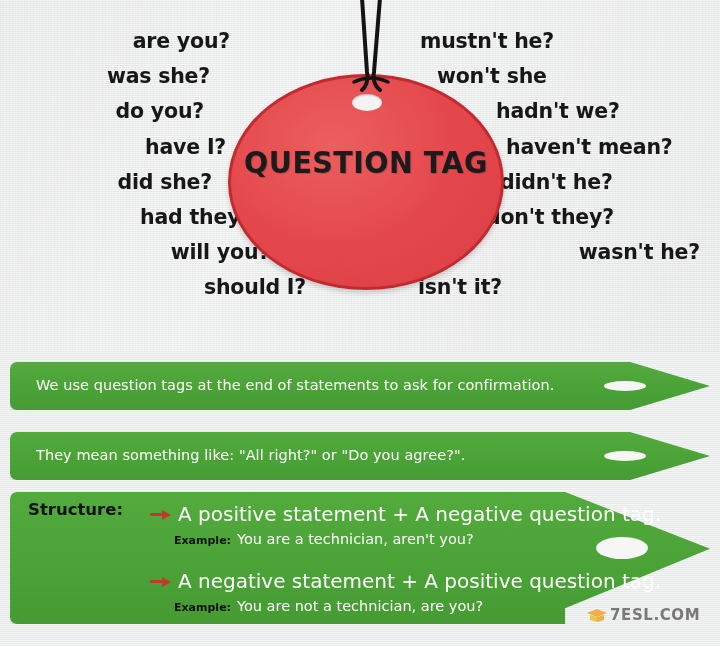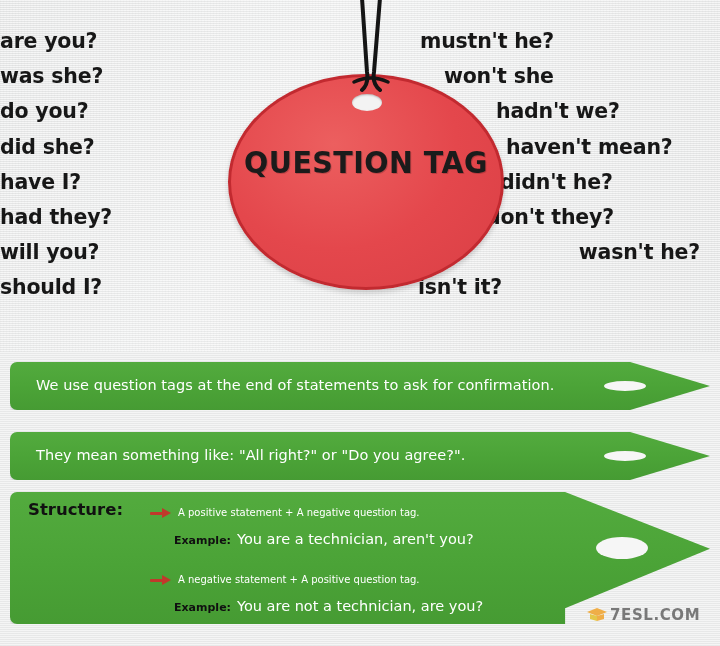--- a/index.html
+++ b/index.html
@@ -50,38 +50,38 @@
     position: absolute;
     z-index: 4;
     font-family: "DejaVu Sans", sans-serif;
     color: #171717;
     font-size: 20.5px;
     font-weight: 700;
     line-height: 35.2px;
     letter-spacing: -0.2px;
     white-space: nowrap;
   }
-  .tags-left  { left: 0;   top: 24px; width: 252px; text-align: left; }
+  .tags-left  { left: 0;   top: 24px; width: 252px; text-align: right; padding-left: 36px; }
   .tags-right { left: 410px; top: 24px; width: 290px; text-align: left; }
 
   .tags-left .tag-word  { display: block; padding-right: 0; }
   .tags-right .tag-word { display: block; }
 
   
   .tags-left  .w0 { margin-right: 58px; }
   .tags-left  .w1 { margin-right: 78px; }
   .tags-left  .w2 { margin-right: 84px; }
   .tags-left  .w3 { margin-right: 76px; }
   .tags-left  .w4 { margin-right: 62px; }
   .tags-left  .w5 { margin-right: 36px; }
   .tags-left  .w6 { margin-right: 18px; }
   .tags-left  .w7 { margin-right: -18px; }
 
   .tags-right .w0 { margin-left: 10px; }
-  .tags-right .w1 { margin-left: 34px; }
+  .tags-right .w1 { margin-left: 27px; }
   .tags-right .w2 { margin-left: 86px; }
   .tags-right .w3 { margin-left: 96px; }
   .tags-right .w4 { margin-left: 90px; }
   .tags-right .w5 { margin-left: 76px; }
   .tags-right .w6 { margin-left: 44px; text-align: right; }
   .tags-right .w7 { margin-left: 8px; }
 
   
   .tag-wrap {
     position: absolute;
@@ -231,40 +231,41 @@
     content: "";
     position: absolute;
     left: 12px; top: 1.5px;
     width: 0; height: 0;
     border-top: 5px solid transparent;
     border-bottom: 5px solid transparent;
     border-left: 9px solid #c0392b;
   }
   .rule-text {
     color: #ffffff;
-    font-size: 10px;
+    font-size: 20px;
     vertical-align: middle;
   }
   .ex-label {
     color: #101010;
     font-size: 11px;
     font-weight: 600;
   }
   .ex-text {
     color: #ffffff;
     font-size: 14.5px;
     margin-left: 6px;
   }
 
   
   .watermark {
     position: absolute;
     left: 586px; top: 606px;
     z-index: 20;
     display: flex;
+    align-items: center;
     gap: 2px;
     opacity: 0.92;
   }
   .wm-cap { width: 22px; height: 16px; }
   .wm-text {
     font-family: "DejaVu Sans", sans-serif;
     font-size: 15px;
     font-weight: 700;
     letter-spacing: 0.6px;
     color: #6f6f6f;
@@ -274,22 +275,22 @@
 <body>
 
 <div class="page">
 
   <div class="paper"></div>
 
   <div class="tags-col tags-left">
     <span class="tag-word w0">are you?</span>
     <span class="tag-word w1">was she?</span>
     <span class="tag-word w2">do you?</span>
+    <span class="tag-word w4">have I?</span>
     <span class="tag-word w3">did she?</span>
-    <span class="tag-word w4">have I?</span>
     <span class="tag-word w5">had they?</span>
     <span class="tag-word w6">will you?</span>
     <span class="tag-word w7">should I?</span>
   </div>
 
   <div class="tags-col tags-right">
     <span class="tag-word w0">mustn't he?</span>
     <span class="tag-word w1">won't she</span>
     <span class="tag-word w2">hadn't we?</span>
     <span class="tag-word w3">haven't mean?</span>

